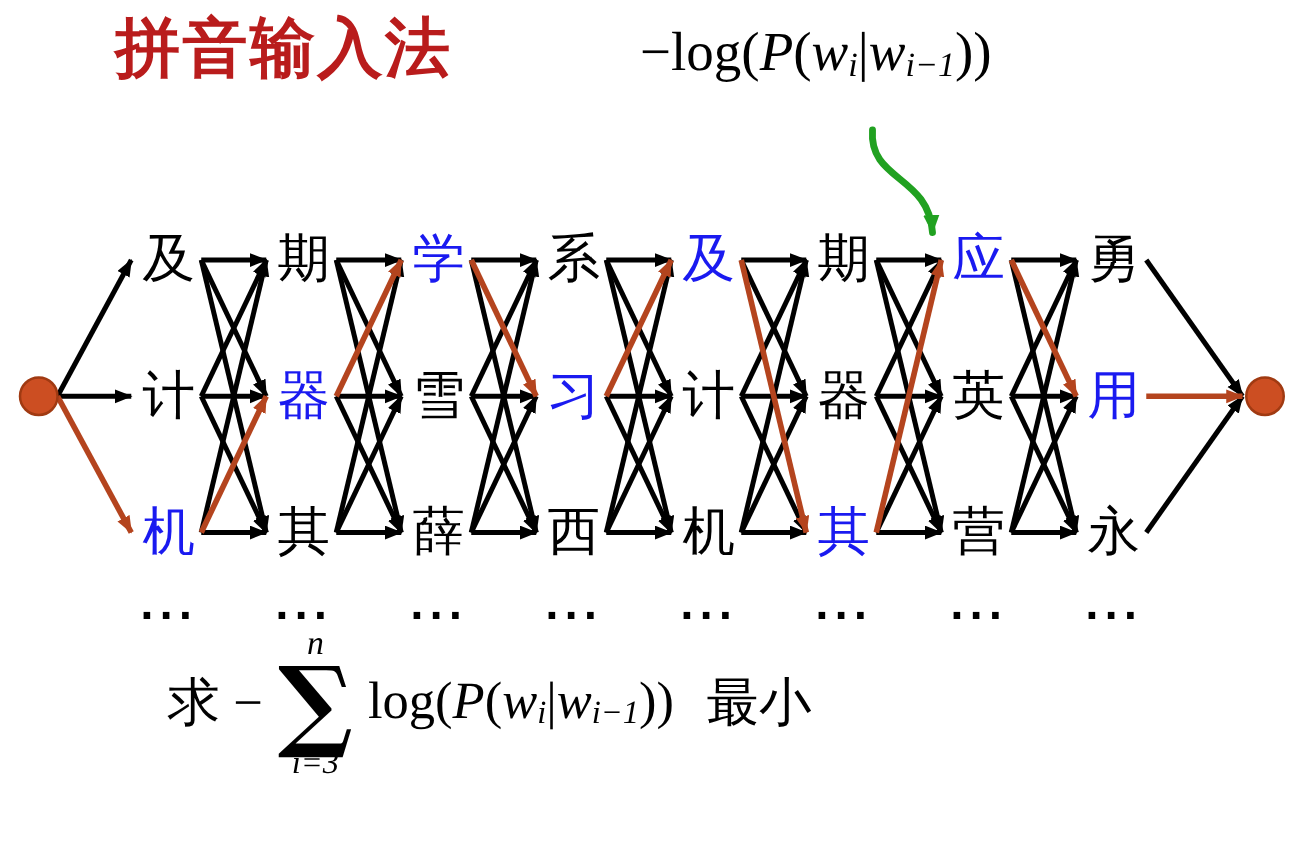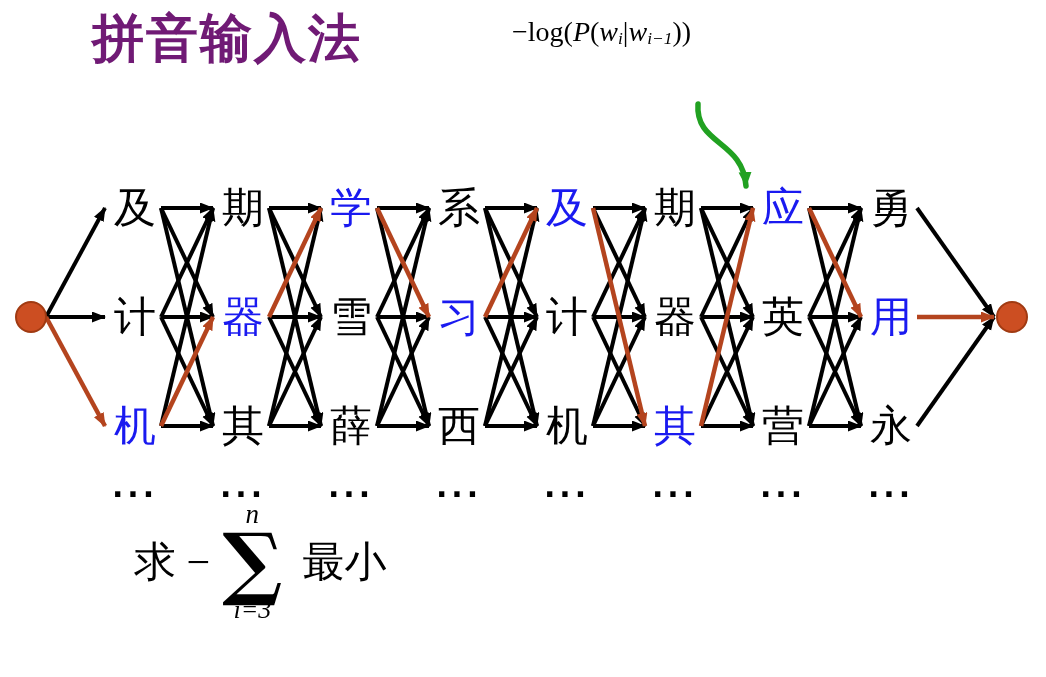--- a/index.html
+++ b/index.html
@@ -1,38 +1,38 @@
 <!DOCTYPE html>
 <html><head>
 <meta charset="utf-8">
 <style>
   html,body{margin:0;padding:0;background:#fff}
   .stage{position:relative;width:1046px;height:677px;background:#ffffff;overflow:hidden;
          font-family:"Liberation Serif","DejaVu Serif",serif;color:#000}
   .title{position:absolute;left:92px;top:4px;font-size:52px;font-weight:bold;letter-spacing:2px;
          font-family:"Liberation Sans","DejaVu Sans",sans-serif}
-  .top-formula{position:absolute;left:512px;top:16px;font-size:28px;white-space:nowrap}
+  .top-formula{position:absolute;left:512px;top:16px;font-size:44px;white-space:nowrap}
   .lattice-svg{position:absolute;left:0;top:0}
   .bottom-formula{position:absolute;left:134px;top:500px;display:flex;align-items:center;
                   font-size:42px;white-space:nowrap}
   .obj-prefix{margin-right:4px}
   .sigma-stack{display:flex;flex-direction:column;align-items:center;margin:0 12px 0 8px;line-height:1}
   .sig-top{font-size:27px;font-style:italic;line-height:1.05}
   .sig-sym{font-size:80px;line-height:.85;font-weight:bold;font-family:"DejaVu Serif","DejaVu Sans",serif}
   .sig-bot{font-size:26px;font-style:italic;line-height:1.05}
-  .obj-suffix{margin-left:8px}
+  .obj-suffix{margin-left:26px}
   .it{font-style:italic}
   .sub{font-size:62%;vertical-align:-16%}
 </style>
 </head>
 <body>
 
 <div class="stage">
 
-  <div class="title" style="color: #701a75;">拼音输入法</div>
+  <div class="title" style="color: #b91c1c;">拼音输入法</div>
 
   <div class="top-formula"><span>−log(</span><span class="it">P</span><span>(</span><span class="it">w</span><span class="it sub">i</span><span>|</span><span class="it">w</span><span class="it sub">i−1</span><span>))</span></div>
 
   <svg class="lattice-svg" id="lattice" width="1046" height="677" viewBox="0 0 1046 677">
     <defs>
       <marker id="arrow-k" markerUnits="userSpaceOnUse" markerWidth="15" markerHeight="12" refX="13" refY="5.5" orient="auto">
         <path d="M0,0 L14,5.5 L0,11 Z" fill="#000000"></path>
       </marker>
       <marker id="arrow-r" markerUnits="userSpaceOnUse" markerWidth="15" markerHeight="12" refX="13" refY="5.5" orient="auto">
         <path d="M0,0 L14,5.5 L0,11 Z" fill="#B4441E"></path>
@@ -147,16 +147,17 @@
       <circle cx="1012" cy="317" r="15" fill="#CC4E22" stroke="#A03A12" stroke-width="2"></circle>
     </svg>
 
   <div class="bottom-formula">
     <span class="obj-prefix">求 −</span>
     <span class="sigma-stack">
       <span class="sig-top">n</span>
       <span class="sig-sym">∑</span>
       <span class="sig-bot">i=3</span>
     </span>
+    <span><span>log(</span><span class="it">P</span><span>(</span><span class="it">w</span><span class="it sub">i</span><span>|</span><span class="it">w</span><span class="it sub">i−1</span><span>))</span></span>
     <span class="obj-suffix">最小</span>
   </div>
 
 </div>
 
 </body></html>

